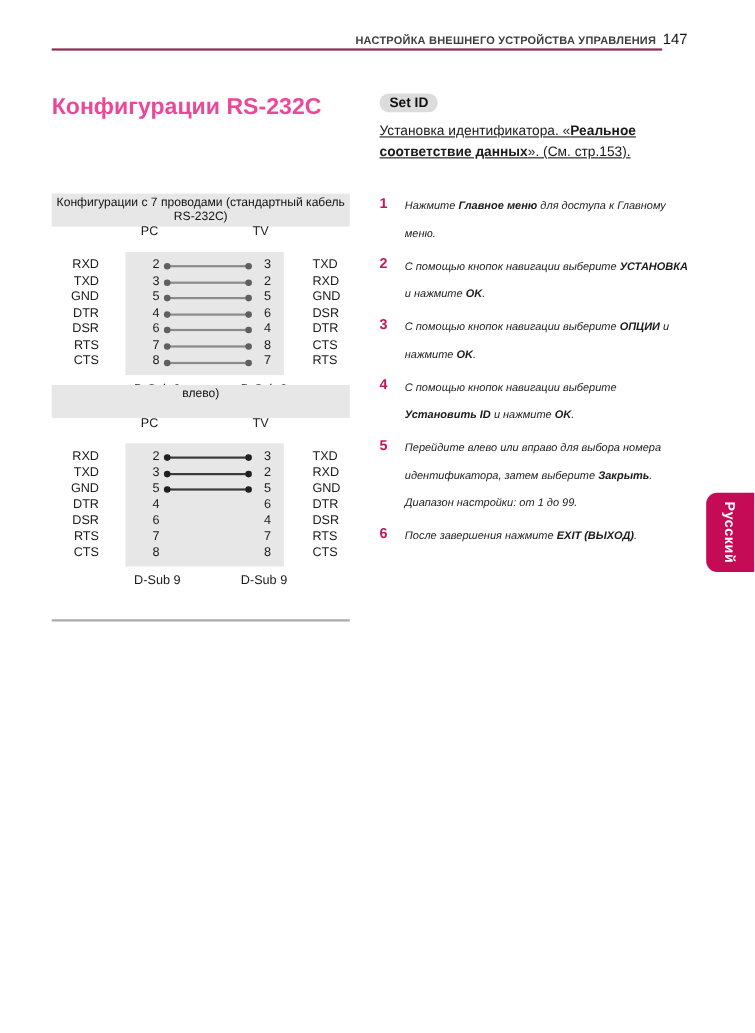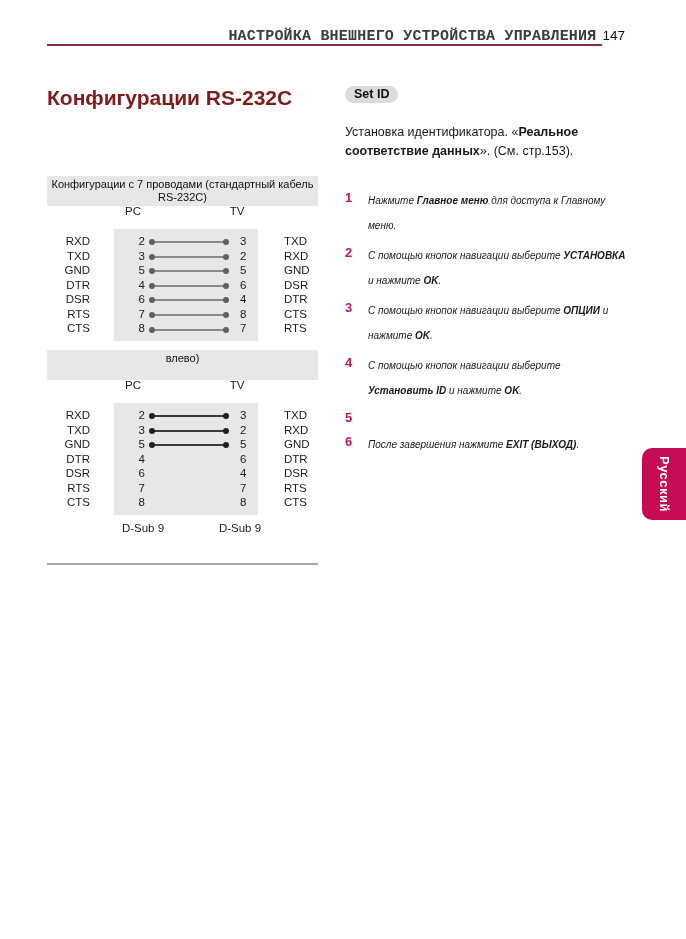--- a/index.html
+++ b/index.html
@@ -2,55 +2,55 @@
 <html><head>
 <meta charset="utf-8">
 <style>
   * { margin:0; padding:0; box-sizing:border-box; }
   html,body { background:#ffffff; }
   body { font-family:"Liberation Sans", sans-serif; color:#1a1a1a; }
   .page { position:relative; width:686px; height:939px; background:#ffffff; overflow:hidden; }
 
   
   .running-header { position:absolute; top:28px; right:61px; display:flex; align-items:baseline; gap:6px; }
-  .running-header .rh-title { font-size:15px; font-weight:bold; color:#3d3d3d; letter-spacing:.2px;font-family:Liberation Mono, monospace; }
+  .running-header .rh-title { font-size:10px; font-weight:bold; color:#3d3d3d; letter-spacing:.2px; }
   .running-header .rh-page { font-size:13.5px; font-weight:normal; color:#111; }
   .header-rule { position:absolute; left:47px; top:44px; width:555px; height:2px; background:#8c2b52; }
 
   
-  .section-title { position:absolute; left:47px; top:86px; font-size:21px; font-weight:bold; color:#7f1d1d; }
+  .section-title { position:absolute; left:47px; top:86px; font-size:21px; font-weight:bold; color:#ec4899; }
 
   
   .diagram { position:absolute; left:47px; width:271px; }
   .diagram.d1 { top:128px;margin-top:48px; }
   .diagram.d2 { top:350px; }
   .caption-box { width:271px; min-height:30px; background:#e7e7e7; text-align:center; font-size:11px; line-height:13px; padding:2px 4px; color:#111; }
   .conn-headers { position:absolute; top:29px; left:0; width:271px; height:20px; }
-  .hdr-pc { position:absolute; left:78px; width:60px; text-align:left; font-size:11.5px; }
+  .hdr-pc { position:absolute; left:59px; width:60px; text-align:center; font-size:11.5px; }
   .hdr-tv { position:absolute; left:160px; width:60px; text-align:center; font-size:11.5px; }
   .pin-bg { position:absolute; left:67px; top:53px; width:144px; height:112px; background:#e7e7e7; }
   .rows { position:absolute; left:0; top:53px; width:271px; padding-top:6px; }
   .pin-row { display:flex; align-items:flex-start; height:14.55px; font-size:11.5px; }
   .c-left  { width:43px; text-align:right; flex:none; }
   .c-pc    { width:55px; text-align:right; flex:none; }
   .c-conn  { width:88px; height:100%; position:relative; flex:none; }
   .c-tv    { width:24px; padding-left:7px; text-align:left; flex:none; }
   .c-right { width:40px; margin-left:27px; text-align:left; flex:none; }
   .conn-line { position:absolute; left:8px; right:8px; top:50%; margin-top:-1px; height:2px; }
   .conn-dot  { position:absolute; width:6px; height:6px; border-radius:50%; top:50%; margin-top:-3px; }
   .conn-dot.l { left:4px; } .conn-dot.r { right:4px; }
   .dsub-row { position:absolute; top:172px; left:0; width:271px; height:16px; font-size:11.5px; }
   .dsub-pc { position:absolute; left:56px; width:80px; text-align:center; }
   .dsub-tv { position:absolute; left:153px; width:80px; text-align:center; }
   .divider { position:absolute; left:47px; top:563px; width:271px; height:2px; background:#a9a9a9; }
 
   
   .right-col { position:absolute; left:345px; top:84px; width:296px; }
   .setid-badge { display:inline-block; background:#dcdcdc; border-radius:9px; padding:1px 9px 2px; font-size:12.5px; font-weight:bold; color:#111; }
-  .intro { margin-top:20px; font-size:12.5px; line-height:18.5px; }
+  .intro { margin-top:8px; font-size:12.5px; line-height:18.5px;text-decoration:underline; }
   .steps { margin-top:28px; }
   .step { display:flex; margin-bottom:5px; }
   .step-num { width:23px; flex:none; font-size:13px; font-weight:bold; color:#c3165e; line-height:19px; }
   .step-text { width:258px; font-size:10px; line-height:25px;font-style:italic; }
 
   
   .lang-tab { position:absolute; right:0; top:448px; width:44px; height:72px; background:#c50a56; border-radius:10px 0 0 10px; display:flex; align-items:center; justify-content:center; }
   .lang-tab span { writing-mode:vertical-rl; color:#fff; font-size:13px; font-weight:bold; letter-spacing:.5px; }
 </style>
 </head>
@@ -256,20 +256,21 @@
         <div class="step">
           <span class="step-num">3</span>
           <span class="step-text"><span>С помощью кнопок навигации выберите </span><b>ОПЦИИ</b><span> и нажмите </span><b>OK</b><span>.</span></span>
         </div>
         <div class="step">
           <span class="step-num">4</span>
           <span class="step-text"><span>С помощью кнопок навигации выберите </span><b>Установить ID</b><span> и нажмите </span><b>OK</b><span>.</span></span>
         </div>
         <div class="step">
           <span class="step-num">5</span>
+          <span class="step-text"><span>Перейдите влево или вправо для выбора номера идентификатора, затем выберите </span><b>Закрыть</b><span>. Диапазон настройки: от 1 до 99.</span></span>
         </div>
         <div class="step">
           <span class="step-num">6</span>
           <span class="step-text"><span>После завершения нажмите </span><b>EXIT (ВЫХОД)</b><span>.</span></span>
         </div>
       </div>
   </div>
 
   <div class="lang-tab">
     <span>Русский</span>

